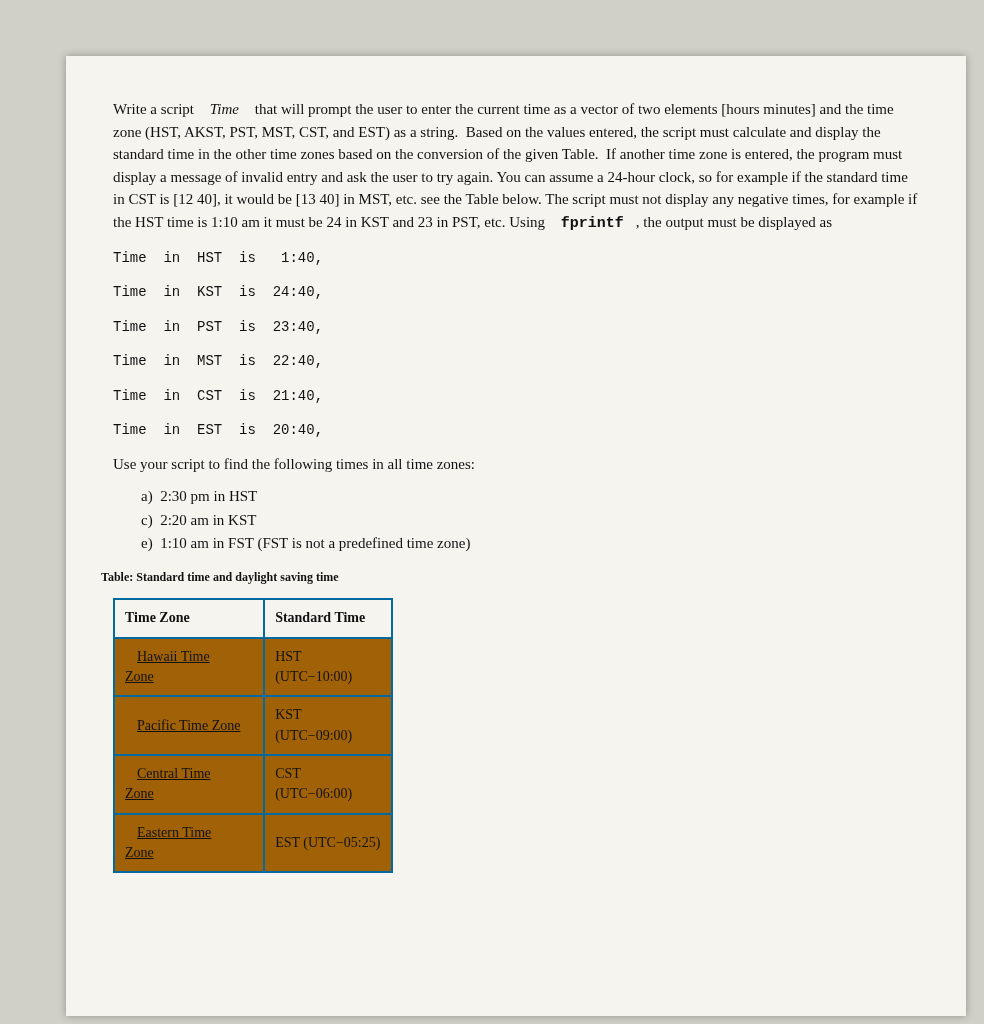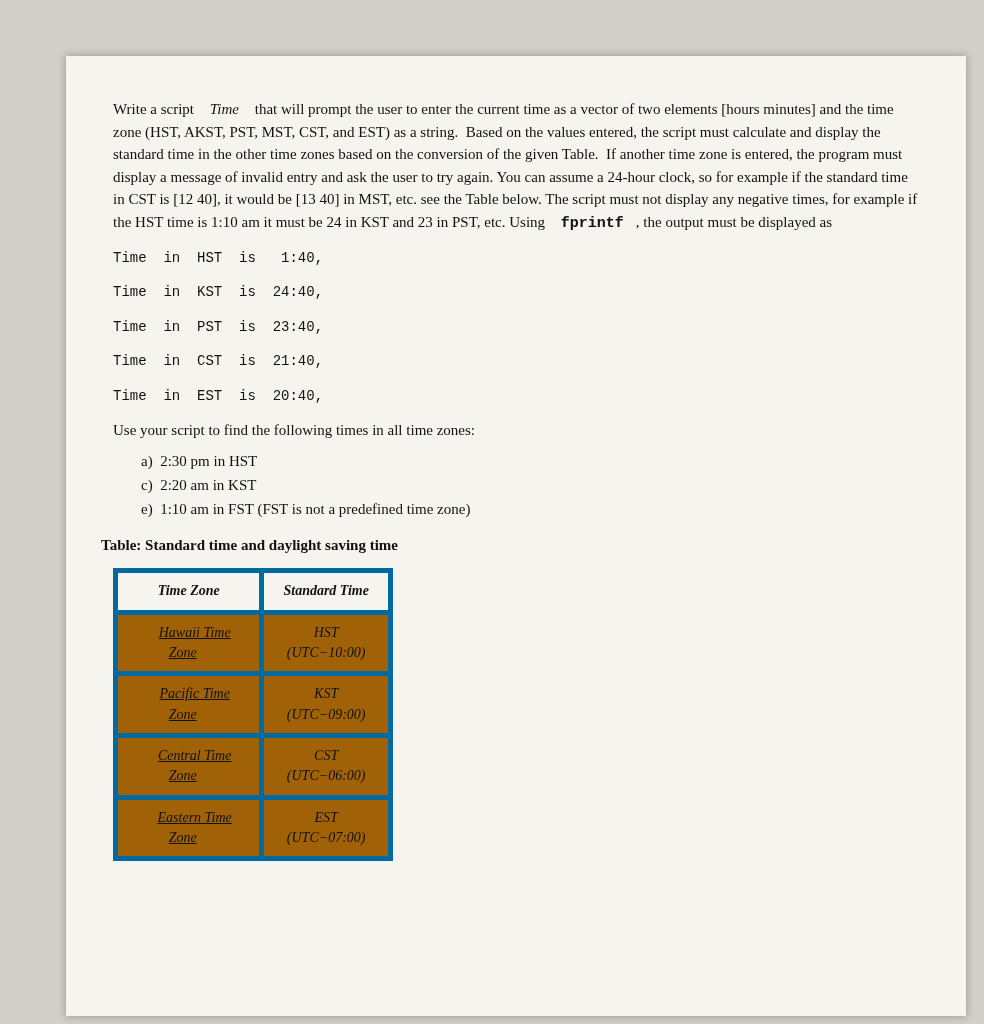--- a/index.html
+++ b/index.html
@@ -51,38 +51,37 @@
     .list-section {
       margin: 8px 0 8px 40px;
     }
 
     .list-item {
       margin: 2px 0;
     }
 
     .table-caption {
       font-weight: bold;
-      font-size: 15px;
+      font-size: 12px;
       margin: 14px 0 6px 0;
     }
 
     .time-table {
       border-collapse: collapse;
       width: 280px;
       font-family: 'Times New Roman', Times, serif;
       font-size: 14px;
     }
 
     .time-table th,
     .time-table td {
-      border: 5px solid #0369a1;
+      border: 2px solid #0369a1;
       padding: 8px 10px;
-      text-align: center;
+      text-align: left;
       vertical-align: middle;
-      font-style: italic;
     }
 
     .time-table th {
       font-weight: bold;
       background-color: #f5f4ef;
     }
 
     .time-table td {
       background-color: #a16207;
     }
@@ -101,20 +100,21 @@
 <div class="page">
 
   <p class="main-text">
     Write a script <span class="italic">Time</span> that will prompt the user to enter the current time as a vector of two elements [hours minutes] and the time zone (HST, AKST, PST, MST, CST, and EST) as a string.&nbsp; Based on the values entered, the script must calculate and display the standard time in the other time zones based on the conversion of the given Table.&nbsp; If another time zone is entered, the program must display a message of invalid entry and ask the user to try again. You can assume a 24-hour clock, so for example if the standard time in CST is [12 40], it would be [13 40] in MST, etc. see the Table below. The script must not display any negative times, for example if the HST time is 1:10 am it must be 24 in KST and 23 in PST, etc. Using <span class="inline-code">fprintf</span>, the output must be displayed as
   </p>
 
   <div class="code-block">
     <div>Time&nbsp; in&nbsp; HST&nbsp; is&nbsp;&nbsp;&nbsp;1:40,</div>
     <div>Time&nbsp; in&nbsp; KST&nbsp; is&nbsp; 24:40,</div>
     <div>Time&nbsp; in&nbsp; PST&nbsp; is&nbsp; 23:40,</div>
+    <div>Time&nbsp; in&nbsp; MST&nbsp; is&nbsp; 22:40,</div>
     <div>Time&nbsp; in&nbsp; CST&nbsp; is&nbsp; 21:40,</div>
     <div>Time&nbsp; in&nbsp; EST&nbsp; is&nbsp; 20:40,</div>
   </div>
 
   <p class="main-text">
     Use your script to find the following times in all time zones:
   </p>
 
   <div class="list-section">
     <div class="list-item">a)&nbsp; 2:30 pm in HST</div>
@@ -139,18 +139,18 @@
       <tr>
         <td><span class="underline-link">Pacific Time Zone</span></td>
         <td>KST (UTC−09:00)</td>
       </tr>
       <tr>
         <td><span class="underline-link">Central Time Zone</span></td>
         <td>CST (UTC−06:00)</td>
       </tr>
       <tr>
         <td><span class="underline-link">Eastern Time Zone</span></td>
-        <td>EST (UTC−07:00)</td>
+        <td>EST (UTC−05:25)</td>
       </tr>
     </tbody>
   </table>
 
 </div>
 
 </body></html>

